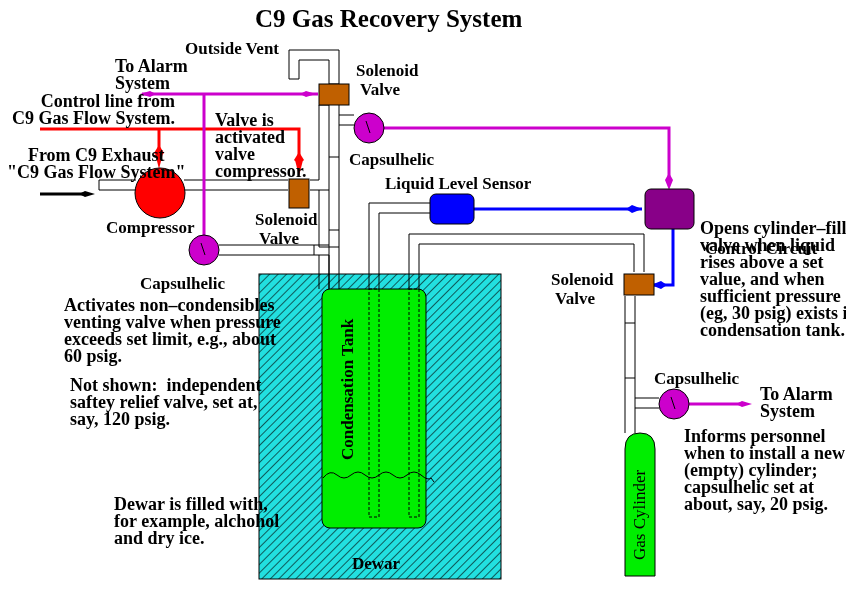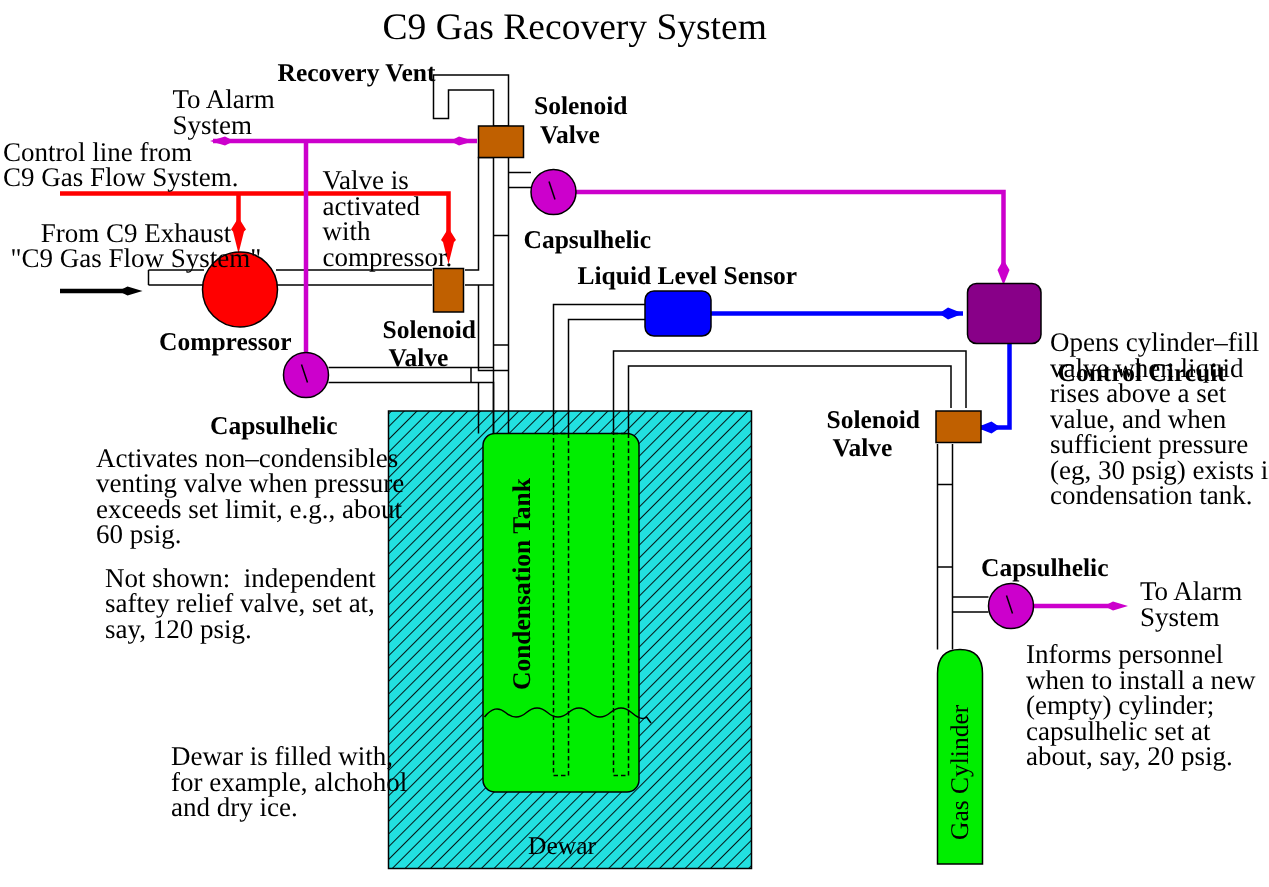--- a/index.html
+++ b/index.html
@@ -1,18 +1,18 @@
 <!DOCTYPE html>
 <html><head>
 <meta charset="utf-8">
 <style>
   html, body { margin:0; padding:0; background:#ffffff; }
   body { width:846px; height:591px; overflow:hidden; position:relative; font-family:"Liberation Serif","DejaVu Serif",serif; color:#000; }
   svg#diagram { position:absolute; left:0; top:0; }
-  .lbl { position:absolute; white-space:pre; line-height:1.0; }
+  .lbl { position:absolute; white-space:pre; line-height:1.0;font-weight:bold; }
   .big { font-size:17px; }
   .small { font-size:18px; line-height:17px; }
   .title { font-size:25px; }
   .vert { position:absolute; transform-origin:left top; transform:rotate(-90deg); white-space:nowrap; }
 </style>
 </head>
 <body>
 
 <svg id="diagram" width="846" height="591" viewBox="0 0 846 591">
   <defs>
@@ -124,30 +124,30 @@
   </g>
 
   <rect x="430" y="194" width="44" height="30" rx="6" fill="#0000ff" stroke="#000"></rect>
 
   <rect x="645" y="189" width="49" height="40" rx="6" fill="#880088" stroke="#000"></rect>
 
   <path d="M625 576 V449 q0 -16 15 -16 q15 0 15 16 V576 z" fill="#00ee00" stroke="#000"></path>
 </svg>
 
 <div class="lbl title" style="left:255px;top:6px;">C9 Gas Recovery System</div>
-<div class="lbl big" style="left:185px;top:40px;font-weight:bold;">Recovery Vent</div>
+<div class="lbl big" style="left:185px;top:40px;font-weight:bold;">Outside Vent</div>
 <div class="lbl small" style="left:115px;top:58px;">To Alarm
 System</div>
 <div class="lbl big" style="left:356px;top:61px;font-weight:bold;line-height:19px;">Solenoid
  Valve</div>
-<div class="lbl small" style="left:2px;top:93px;">Control line from
+<div class="lbl small" style="left:12px;top:93px;text-align:right;">Control line from
 C9 Gas Flow System.</div>
 <div class="lbl small" style="left:215px;top:112px;">Valve is
 activated
-with
+valve
 compressor.</div>
 <div class="lbl big" style="left:349px;top:151px;font-weight:bold;">Capsulhelic</div>
 <div class="lbl small" style="left:7px;top:147px;text-align:center;">From C9 Exhaust
 "C9 Gas Flow System"</div>
 <div class="lbl big" style="left:385px;top:175px;font-weight:bold;">Liquid Level Sensor</div>
 <div class="lbl big" style="left:705px;top:200px;font-weight:bold;margin-top:40px;">Control Circuit</div>
 <div class="lbl small" style="left:700px;top:220px;">Opens cylinder–fill
 valve when liquid
 rises above a set
 value, and when

